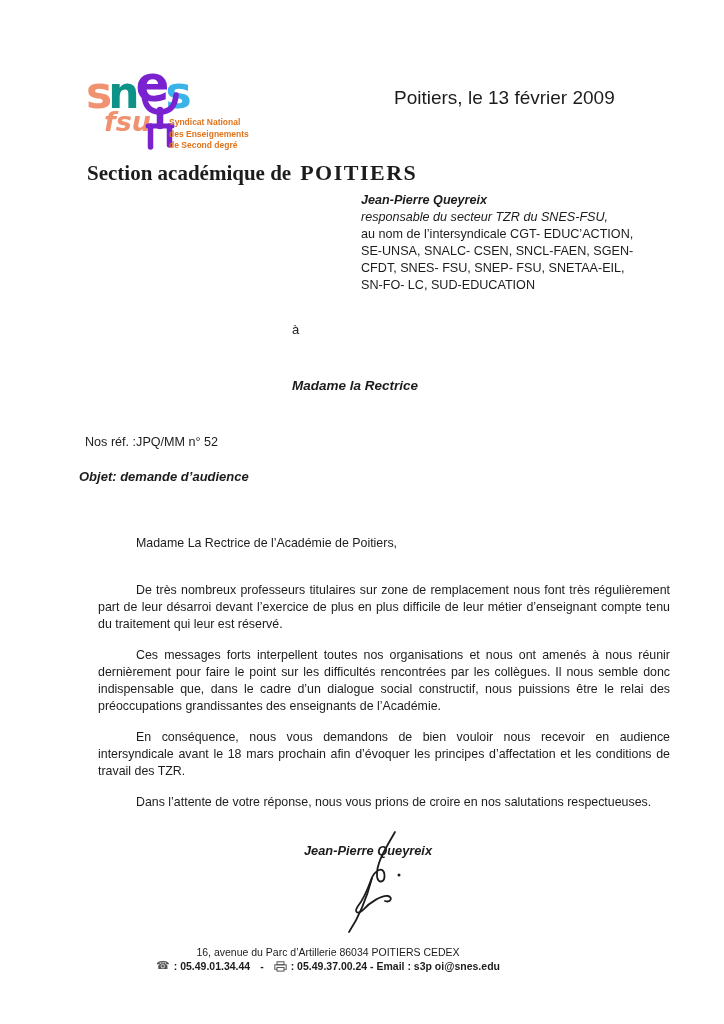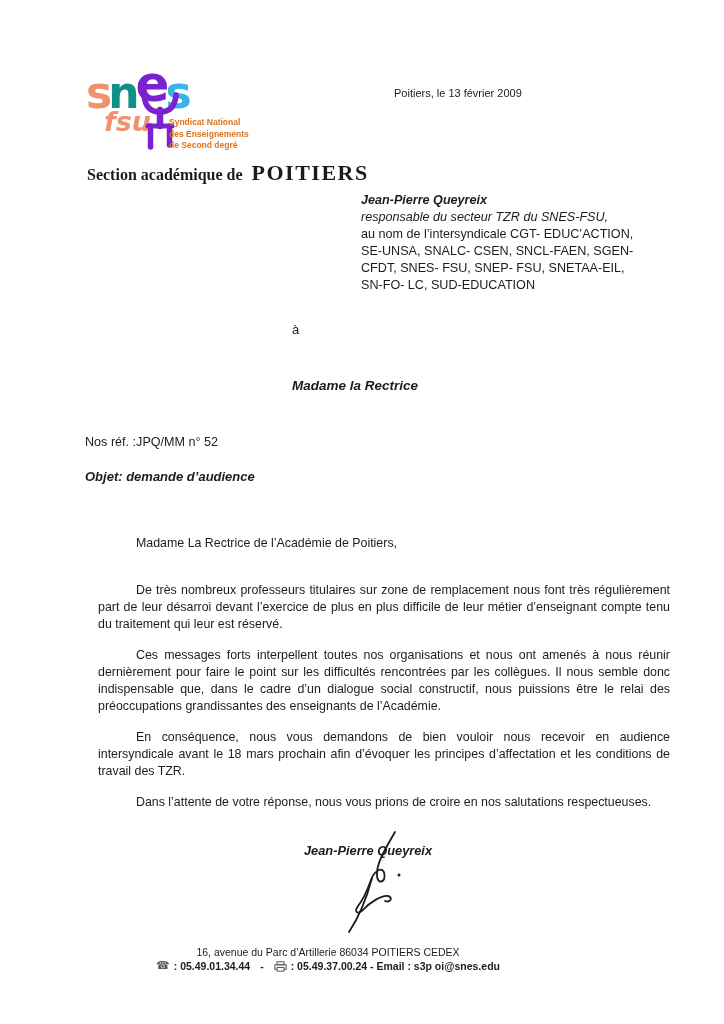--- a/index.html
+++ b/index.html
@@ -9,37 +9,37 @@
   
   .logo-letters{position:absolute;left:86px;top:66px;font-family:"DejaVu Sans",sans-serif;
                 font-weight:bold;font-size:44px;letter-spacing:-4px;line-height:1;white-space:nowrap;}
   .ll{display:inline-block;}
   .ll-e{font-size:50px;transform:translateY(-7px);}
   .fsu{position:absolute;left:104px;top:108px;font-family:"DejaVu Sans",sans-serif;
        font-style:italic;font-weight:bold;font-size:27px;line-height:1;}
   .figure-svg{position:absolute;left:141px;top:92px;}
   .tagline{position:absolute;left:169px;top:117px;font-weight:bold;font-size:8.5px;line-height:11.5px;}
 
-  .date{position:absolute;left:394px;top:87px;font-size:11px;}
+  .date{position:absolute;left:394px;top:87px;font-size:19px;}
 
   .section-title{position:absolute;left:87px;top:160px;font-family:"Liberation Serif",serif;
                  font-weight:bold;white-space:nowrap;}
-  .sec-label{font-size:16px;}
+  .sec-label{font-size:21px;}
   .sec-city{font-size:22px;letter-spacing:1.5px;margin-left:5px;}
 
   
   .sender{position:absolute;left:361px;top:192px;width:310px;font-size:12.6px;line-height:17px;}
   .s-name{font-weight:bold;font-style:italic;}
   .s-role{font-style:italic;}
 
   .to-word{position:absolute;left:292px;top:322px;font-size:13px;}
   .recipient-name{position:absolute;left:292px;top:354px;font-weight:bold;font-style:italic;font-size:13.5px;margin-top:24px;}
 
   .ref-line{position:absolute;left:85px;top:435px;font-size:12.6px;}
-  .subject-line{position:absolute;left:85px;top:469px;font-weight:bold;font-style:italic;font-size:13px;}
+  .subject-line{position:absolute;left:79px;top:469px;font-weight:bold;font-style:italic;font-size:13px;}
 
   
   .body-block{position:absolute;left:98px;top:535px;width:572px;font-size:12.4px;line-height:17px;
               text-align:justify;}
   .salutation{text-indent:38px;text-align:left;margin:0 0 30px 0;}
   .para{margin:14px 0 0 0;text-indent:38px;}
   .para:first-of-type{margin-top:0;}
 
   
   .sig-name{position:absolute;left:304px;top:843px;font-weight:bold;font-style:italic;font-size:12.8px;}

